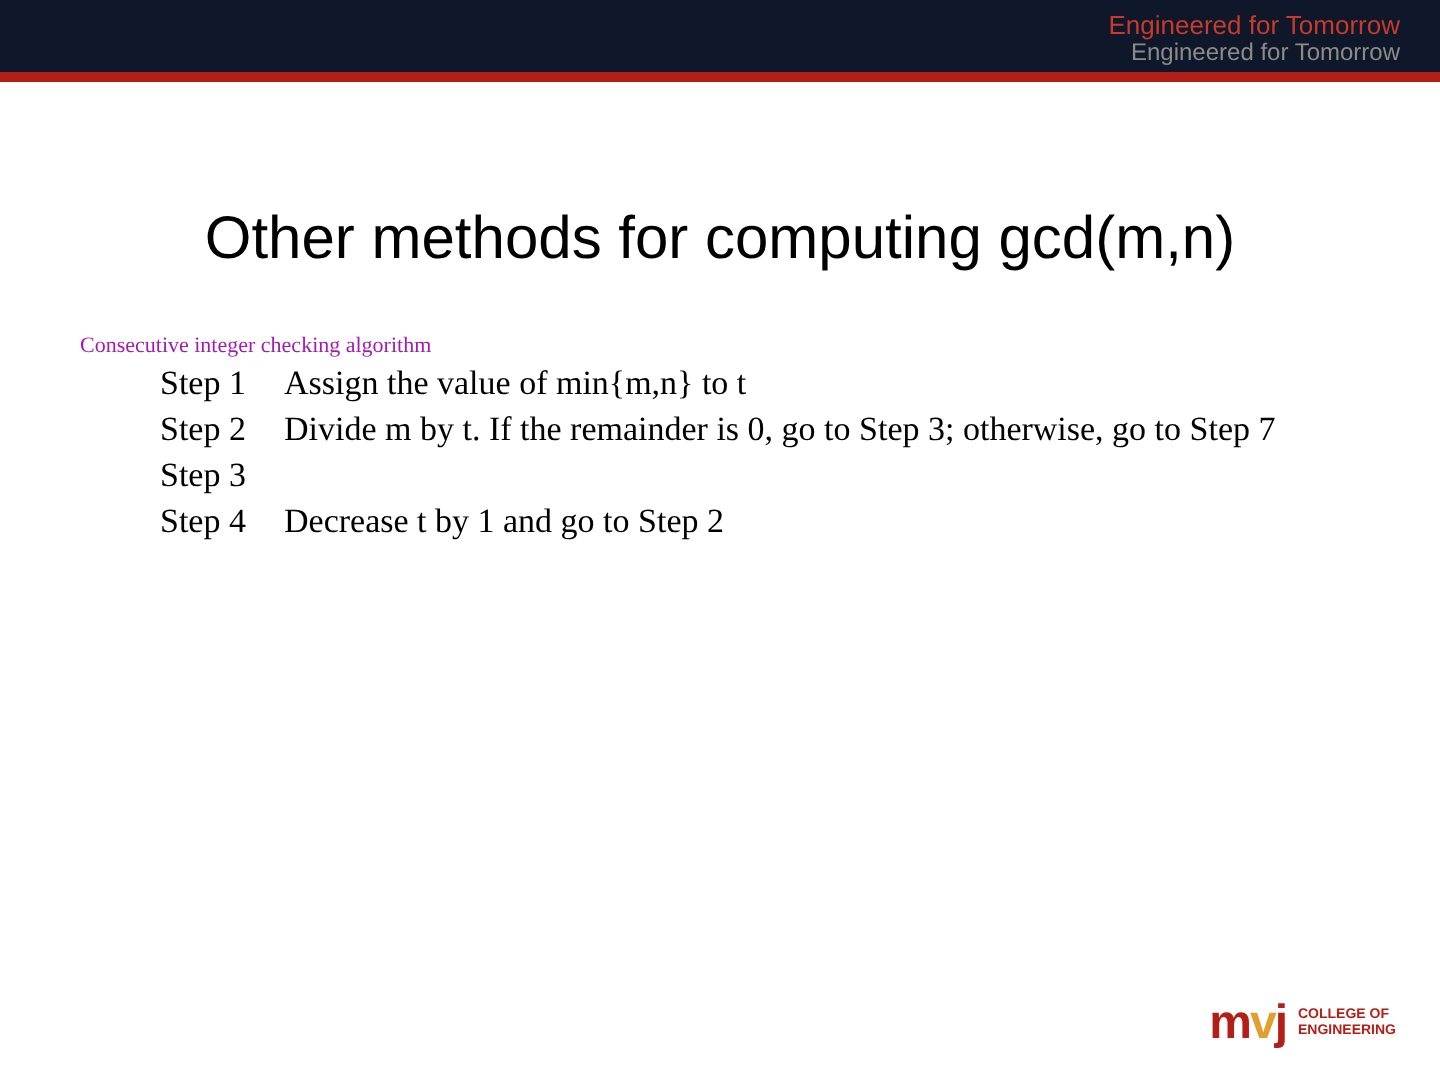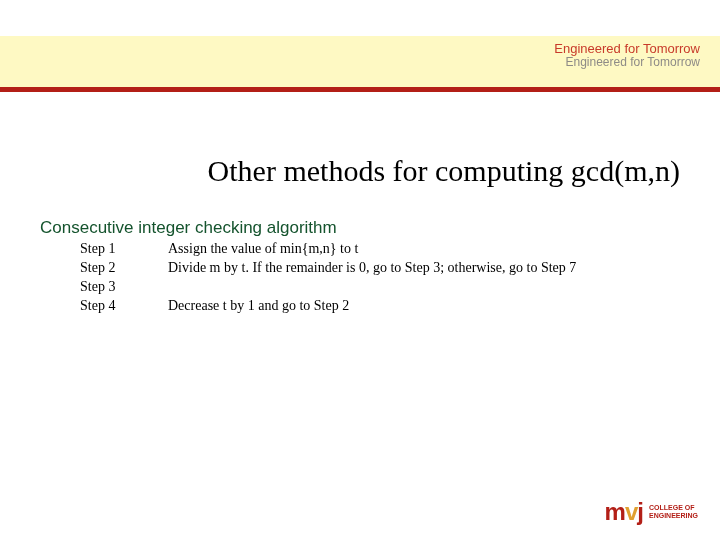--- a/index.html
+++ b/index.html
@@ -6,24 +6,23 @@
   body {
     width: 720px;
     height: 540px;
     background: #ffffff;
     font-family: "Times New Roman", Times, serif;
     position: relative;
     overflow: hidden;
   }
   .top-band {
     width: 100%;
-    height: 51px;
-    background: #fef9c3;
+    height: 36px;
+    background: #0f172a;
     position: relative;
-    margin-top: 36px;
   }
   .tagline {
     position: absolute;
     right: 20px;
     top: 6px;
     color: #c83a2a;
     font-family: Arial, Helvetica, sans-serif;
     font-size: 13px;
     line-height: 1;
   }
@@ -41,41 +40,40 @@
     height: 5px;
     background: #b31f17;
   }
   .content {
     padding: 40px 40px 0 40px;
   }
   .title {
     font-size: 30px;
     font-weight: normal;
     color: #000;
-    text-align: right;
+    text-align: center;
     margin: 22px 0 30px 0;
-    font-family: Liberation Serif, serif;
+    font-family: Liberation Sans, sans-serif;
   }
   .subtitle {
-    font-size: 17px;
-    color: #14532d;
+    font-size: 11px;
+    color: #a21caf;
     margin-bottom: 2px;
-    font-family: Liberation Sans, sans-serif;
+    font-family: Liberation Serif, serif;
   }
   .steps {
     padding-left: 40px;
   }
   .step-row {
     display: flex;
-    font-size: 14px;
+    font-size: 17px;
     line-height: 1.35;
     color: #000;
     text-align: justify;
     font-family: "Times New Roman", Times, serif;
-    gap: 26px;
   }
   .step-label {
     flex: 0 0 62px;
     white-space: nowrap;
   }
   .step-body {
     flex: 1;
     text-align: justify;
   }
   .footer-logo {

